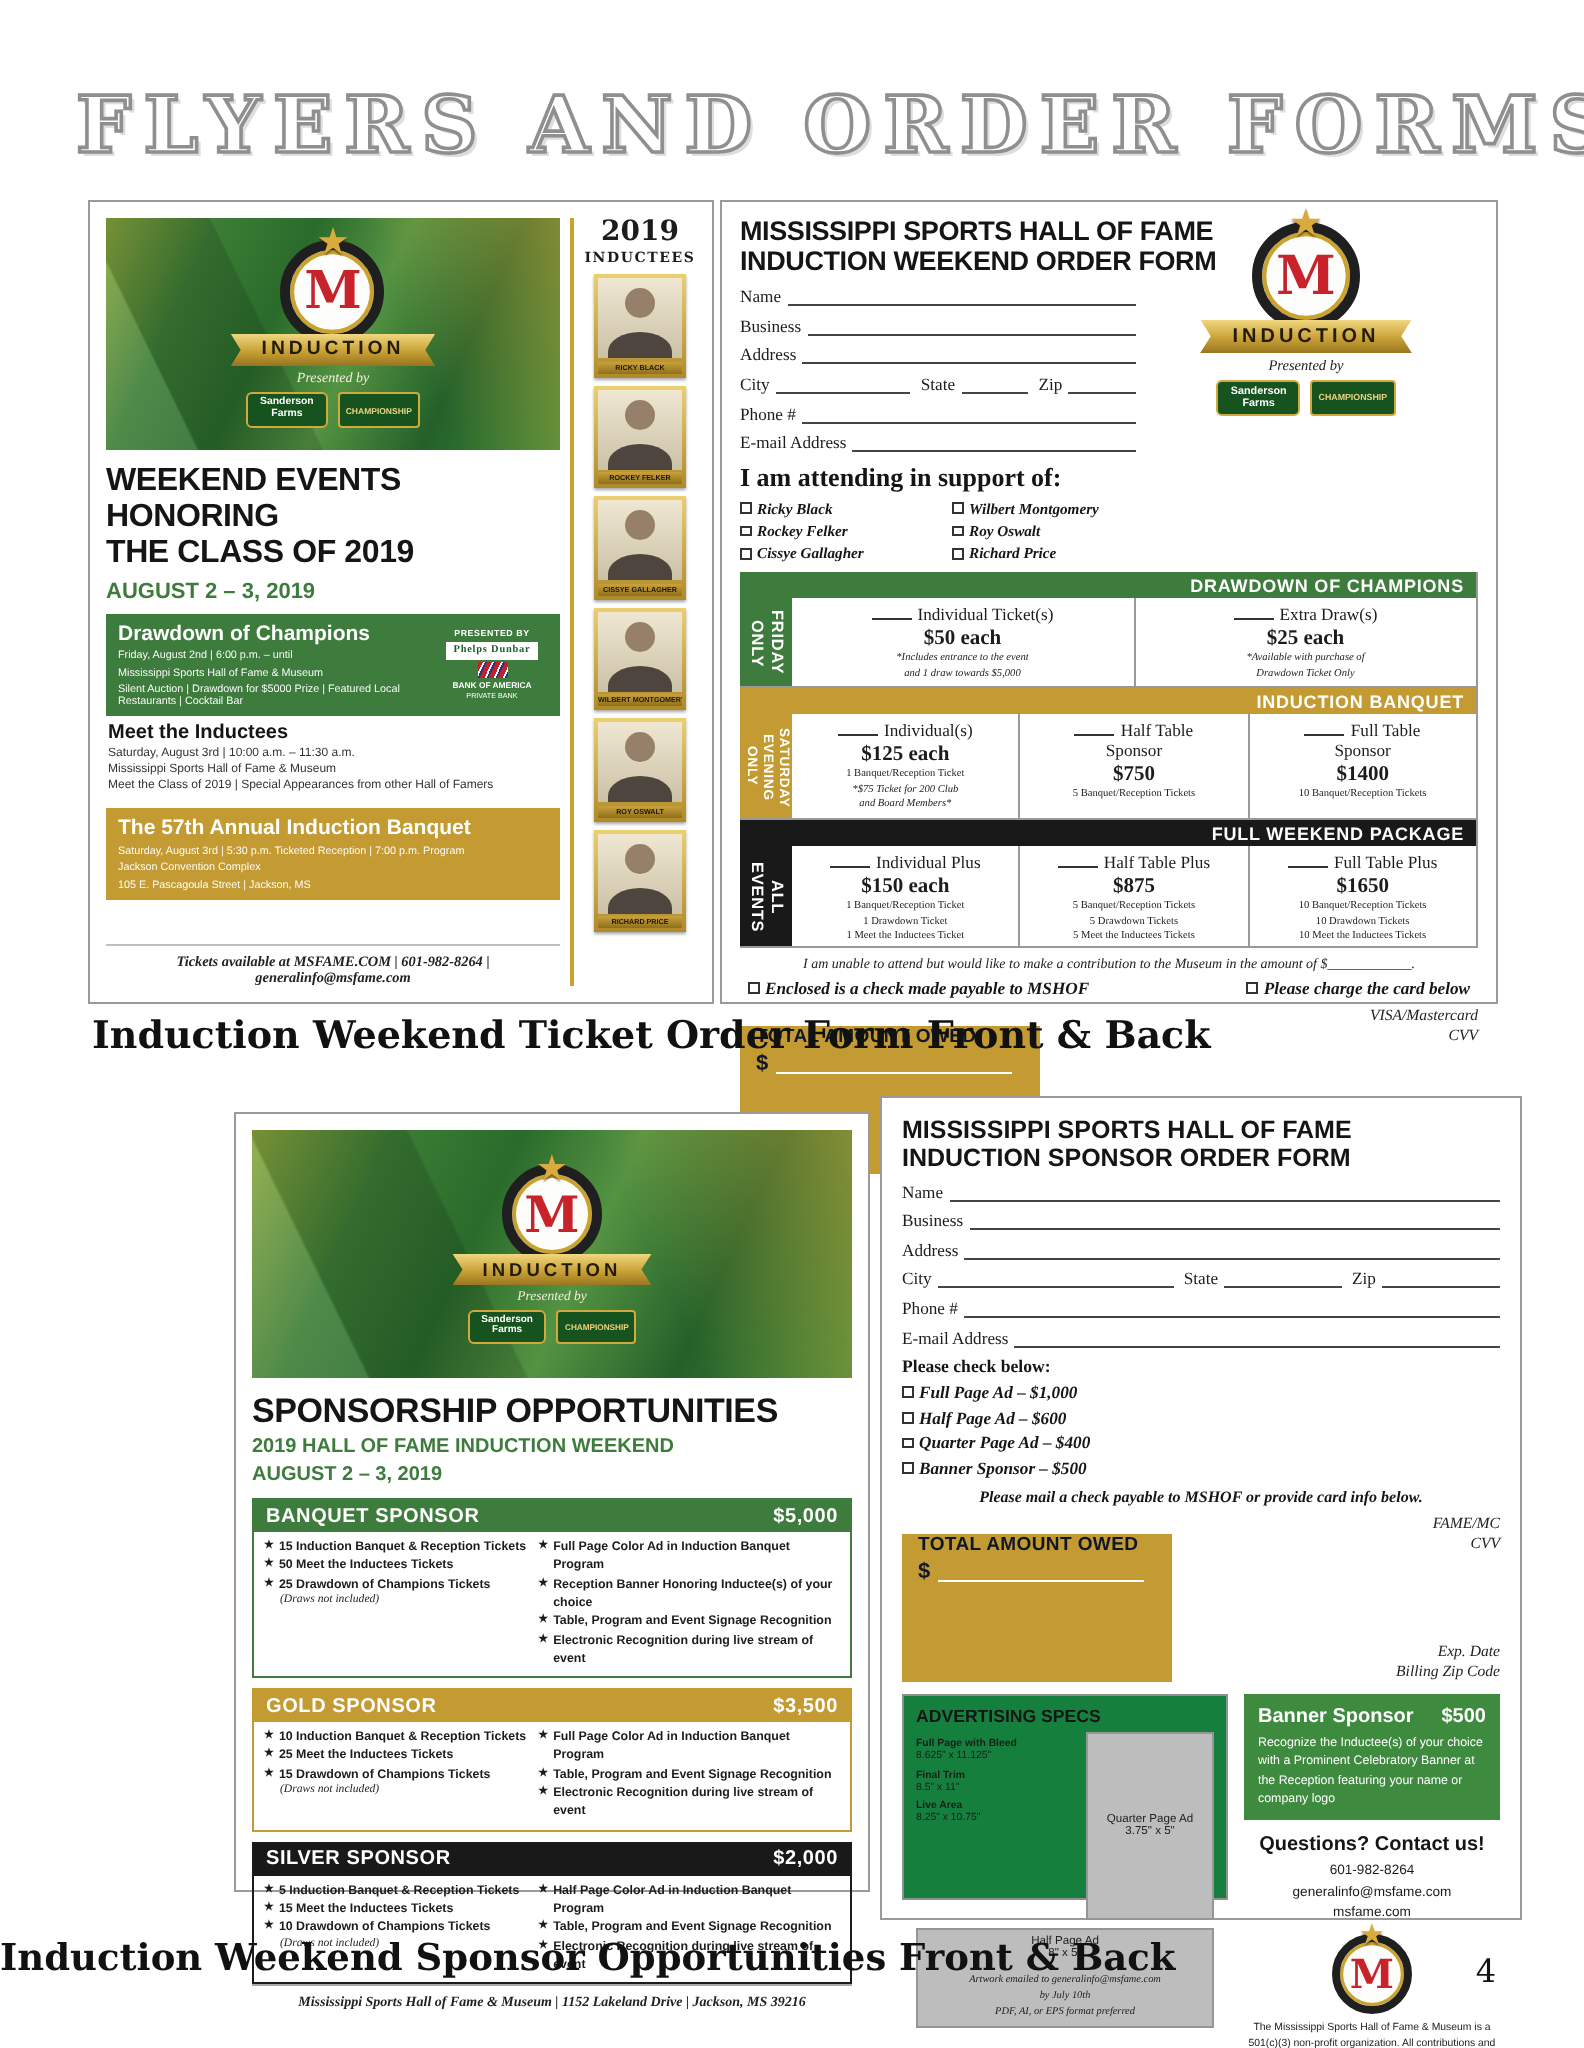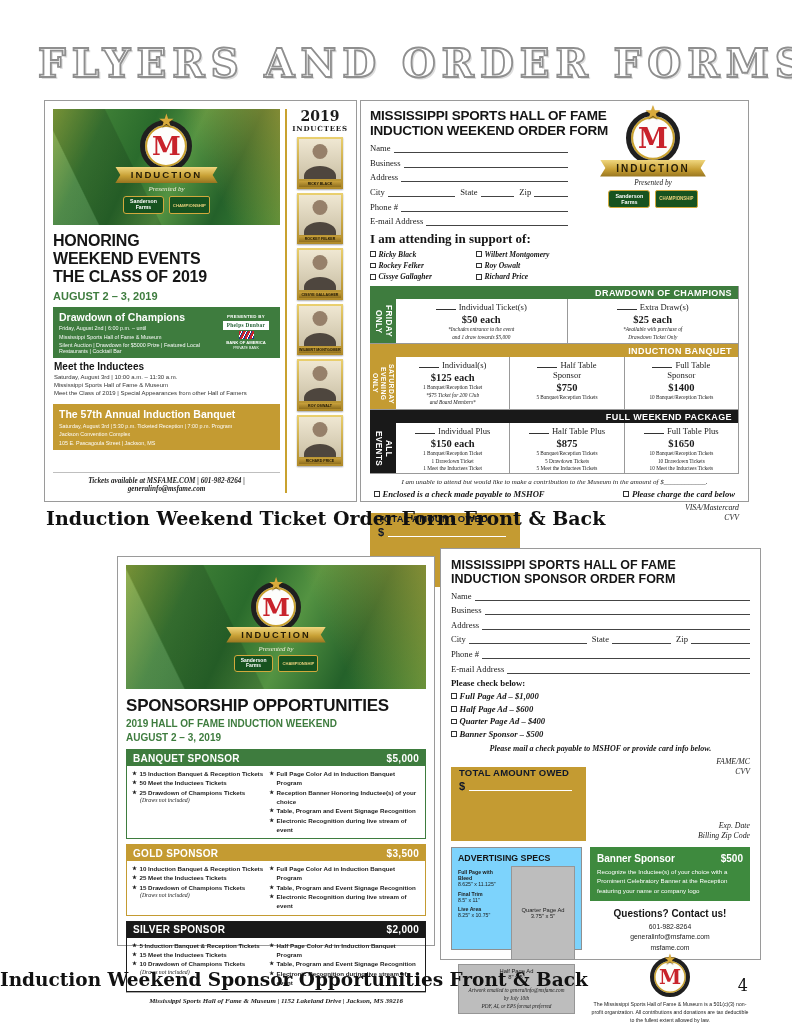--- a/index.html
+++ b/index.html
@@ -134,21 +134,21 @@
   
   #sform{left:440px;top:548px;width:321px;height:412px;padding:9px 10px;display:flex;flex-direction:column;}
   .sf-title{font-size:12.5px;font-weight:700;line-height:1.12;color:#151515;}
   .sf-check{margin-top:4px;font-family:"Liberation Serif",serif;font-weight:700;font-size:8.8px;color:#151515;}
   .sf-opts{display:flex;margin-top:1px;}
   .sf-col{flex:1;}
   .sf-item{display:flex;align-items:center;margin-top:2.6px;font-family:"Liberation Serif",serif;font-style:italic;font-weight:700;font-size:8.6px;color:#151515;}
   .sf-note{text-align:center;font-family:"Liberation Serif",serif;font-style:italic;font-weight:700;font-size:8px;margin-top:5px;color:#151515;}
   #sform .gtotal{width:135px;}
   .bottom{display:flex;gap:8px;margin-top:6px;flex:1;min-height:0;}
-  .specs{width:131px;flex:none;background:#7dd3fc;border:1px solid #8f8f8f;padding:5px 6px;box-sizing:border-box;display:flex;flex-direction:column;}
+  .specs{width:163px;flex:none;background:#15803d;border:1px solid #8f8f8f;padding:5px 6px;box-sizing:border-box;display:flex;flex-direction:column;}
   .specs-t{font-size:8.8px;font-weight:700;color:#151515;}
   .specs-top{display:flex;gap:4px;margin-top:3px;}
   .spec-list{flex:1;}
   .spec-k{font-size:5.2px;font-weight:700;margin-top:3.5px;color:#1c1c1c;}
   .spec-v{font-size:5.2px;color:#1c1c1c;}
   .qbox{width:62px;height:92px;flex:none;background:#bdbdbd;border:1px solid #969696;display:flex;align-items:center;justify-content:center;text-align:center;font-size:5.8px;white-space:pre-line;color:#222;}
   .hbox{margin-top:4px;flex:1;background:#bdbdbd;border:1px solid #969696;display:flex;flex-direction:column;align-items:center;justify-content:center;text-align:center;color:#222;padding:3px;}
   .hbox .hlbl{font-size:5.8px;white-space:pre-line;}
   .hbox .art{margin-top:6px;font-family:"Liberation Serif",serif;font-style:italic;font-size:5.2px;white-space:pre-line;line-height:1.55;}
   .sf-right{flex:1;display:flex;flex-direction:column;align-items:center;min-width:0;}
@@ -179,22 +179,22 @@
           <div class="sps">
             <div class="sp1">
               <div>Sanderson</div>
               <div>Farms</div>
             </div>
             <div class="sp2">CHAMPIONSHIP</div>
           </div>
         </div>
       </div>
       <div class="f1-title">
+        <div>WEEKEND EVENTS</div>
         <div>HONORING</div>
-        <div>WEEKEND EVENTS</div>
         <div>THE CLASS OF 2019</div>
       </div>
       <div class="f1-date">AUGUST 2 – 3, 2019</div>
 
       <div class="ebox green">
         <div class="ebox-main">
           <div class="et">Drawdown of Champions</div>
           <div class="el">Friday, August 2nd | 6:00 p.m. – until</div>
           <div class="el">Mississippi Sports Hall of Fame &amp; Museum</div>
           <div class="el">Silent Auction | Drawdown for $5000 Prize | Featured Local Restaurants | Cocktail Bar</div>

